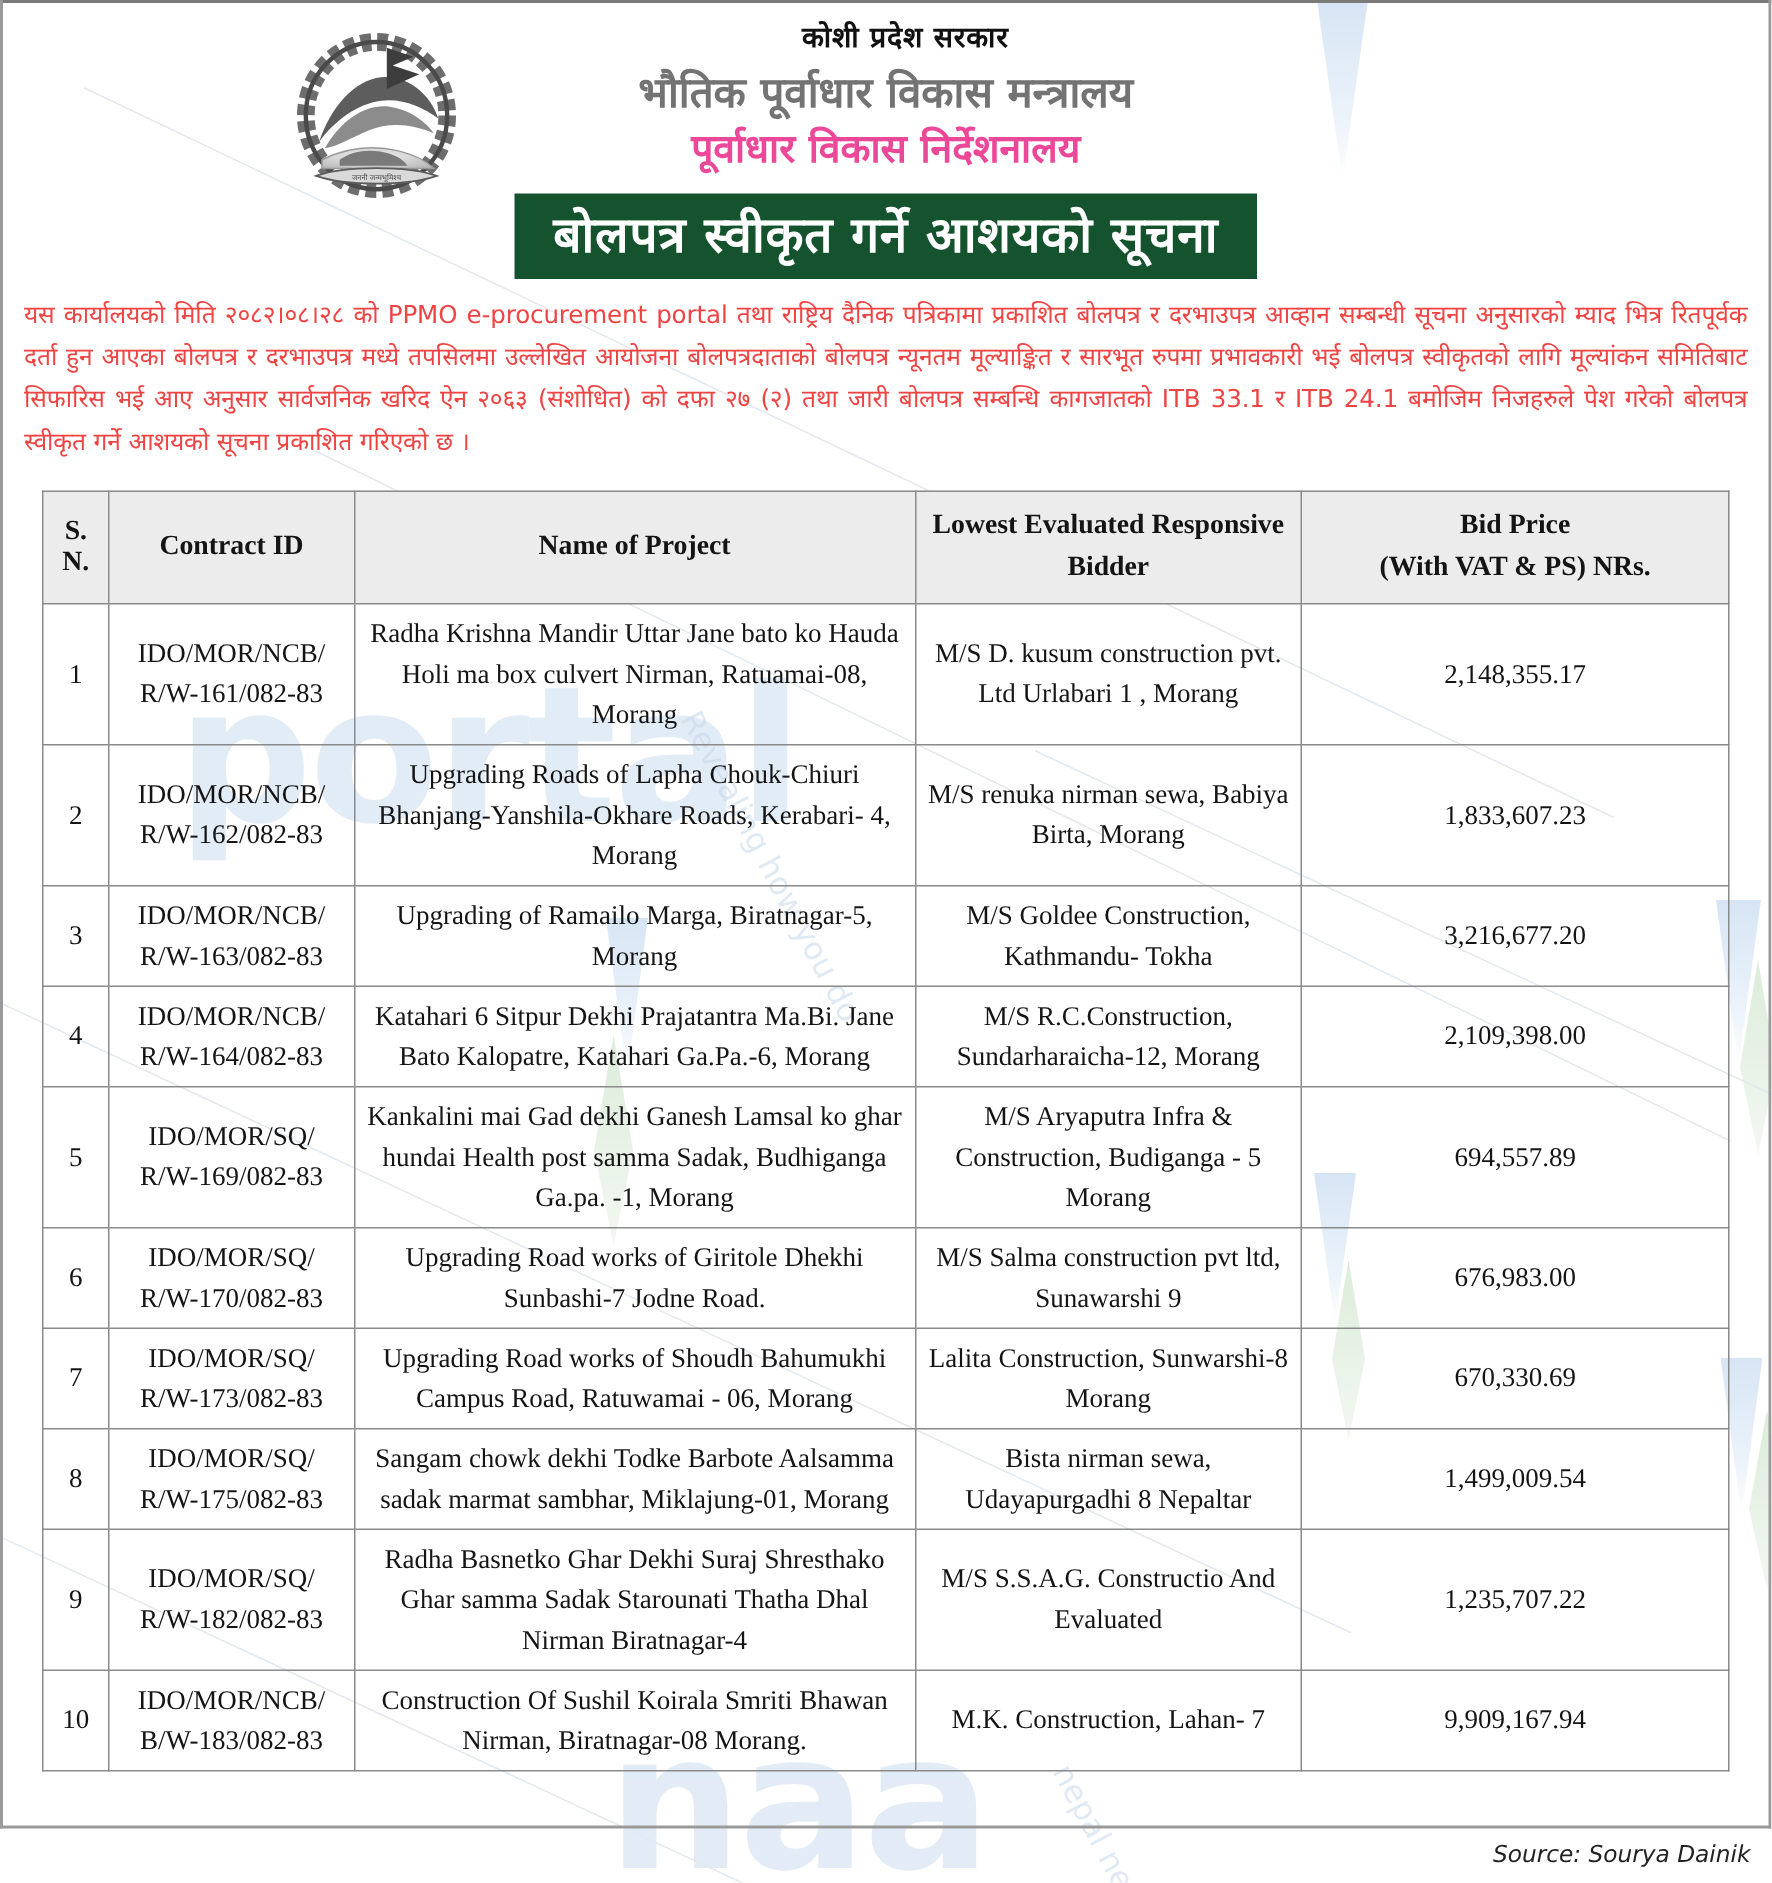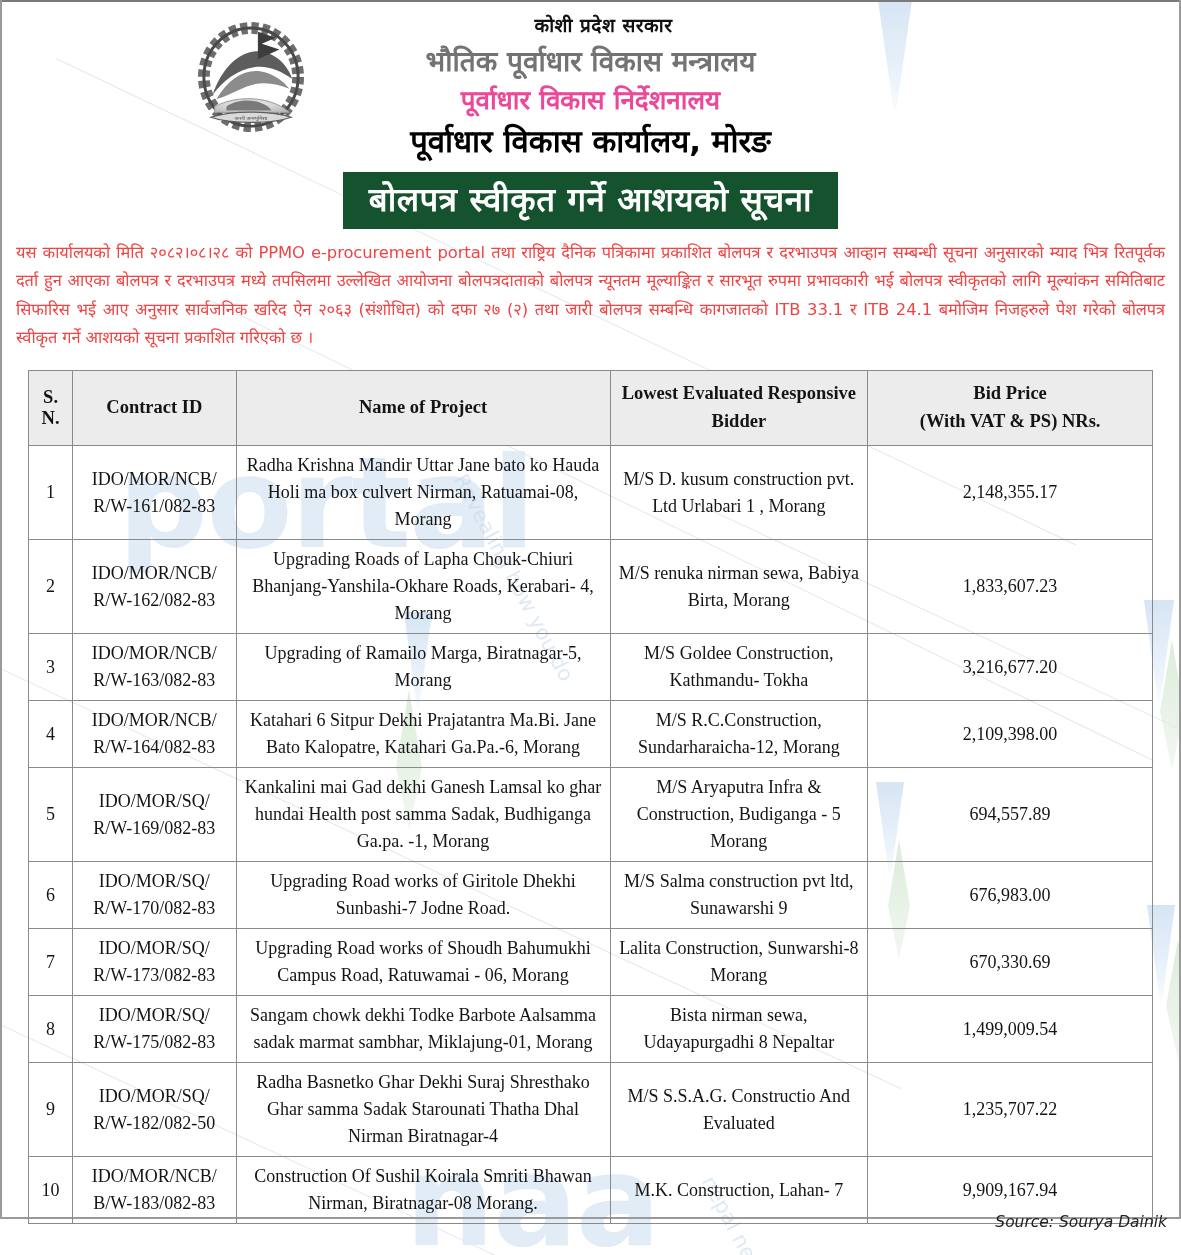--- a/index.html
+++ b/index.html
@@ -198,21 +198,21 @@
   col.c-sn { width: 44px; }
   col.c-cid { width: 163px; }
   col.c-proj { width: 373px; }
   col.c-bidder { width: 257px; }
   col.c-price { width: 284px; }
 
   .h-sn { line-height: 1.15; }
   .source {
     position: absolute;
     right: 14px;
-    bottom: 24px;
+    bottom: 10px;
     font-family: "DejaVu Sans", sans-serif;
     font-style: italic;
     font-size: 15.5px;
     color: #222;
     z-index: 3;
   }
   .footrule {
     position: absolute;
     left: 0; right: 0;
     bottom: 36px;
@@ -289,21 +289,20 @@
 
       <path d="M30 88 C 38 82, 52 80, 64 84 C 70 86, 74 89, 76 92 L30 92 Z" fill="#7a7a7a"></path>
 
       <path d="M14 99 C 34 92, 76 92, 96 99 C 76 106, 34 106, 14 99 Z" fill="#d9d9d9" stroke="#5c5c5c" stroke-width="1.2"></path>
       <text x="55" y="101.5" font-size="5" text-anchor="middle" fill="#4a4a4a" font-family="DejaVu Sans, sans-serif">जननी जन्मभूमिश्च</text>
     </svg>
 
     <div class="gov-line np">कोशी प्रदेश सरकार</div>
     <div class="ministry-line np">भौतिक पूर्वाधार विकास मन्त्रालय</div>
     <div class="directorate-line np">पूर्वाधार विकास निर्देशनालय</div>
-    <div class="office-line np">पूर्वाधार विकास कार्यालय, मोरङ</div>
 
     <div class="banner-wrap">
       <div class="banner">बोलपत्र स्वीकृत गर्ने आशयको सूचना</div>
     </div>
 
   </div>
 
   <p class="para">यस कार्यालयको मिति २०८२।०८।२८ को PPMO e-procurement portal तथा राष्ट्रिय दैनिक पत्रिकामा प्रकाशित बोलपत्र र दरभाउपत्र आव्हान सम्बन्धी सूचना अनुसारको म्याद भित्र रितपूर्वक दर्ता हुन आएका बोलपत्र र दरभाउपत्र मध्ये तपसिलमा उल्लेखित आयोजना बोलपत्रदाताको बोलपत्र न्यूनतम मूल्याङ्कित र सारभूत रुपमा प्रभावकारी भई बोलपत्र स्वीकृतको लागि मूल्यांकन समितिबाट सिफारिस भई आए अनुसार सार्वजनिक खरिद ऐन २०६३ (संशोधित) को दफा २७ (२) तथा जारी बोलपत्र सम्बन्धि कागजातको ITB 33.1 र ITB 24.1 बमोजिम निजहरुले पेश गरेको बोलपत्र स्वीकृत गर्ने आशयको सूचना प्रकाशित गरिएको छ ।</p>
 
   <table class="notice">
@@ -384,21 +383,21 @@
       </tr>
       <tr>
         <td class="sn">8</td>
         <td class="cid">IDO/MOR/SQ/ R/W-175/082-83</td>
         <td class="proj">Sangam chowk dekhi Todke Barbote Aalsamma sadak marmat sambhar, Miklajung-01, Morang</td>
         <td class="bidder">Bista nirman sewa, Udayapurgadhi 8 Nepaltar</td>
         <td class="price">1,499,009.54</td>
       </tr>
       <tr>
         <td class="sn">9</td>
-        <td class="cid">IDO/MOR/SQ/ R/W-182/082-50</td>
+        <td class="cid">IDO/MOR/SQ/ R/W-182/082-83</td>
         <td class="proj">Radha Basnetko Ghar Dekhi Suraj Shresthako Ghar samma Sadak Starounati Thatha Dhal Nirman Biratnagar-4</td>
         <td class="bidder">M/S S.S.A.G. Constructio And Evaluated</td>
         <td class="price">1,235,707.22</td>
       </tr>
       <tr>
         <td class="sn">10</td>
         <td class="cid">IDO/MOR/NCB/ B/W-183/082-83</td>
         <td class="proj">Construction Of Sushil Koirala Smriti Bhawan Nirman, Biratnagar-08 Morang.</td>
         <td class="bidder">M.K. Construction, Lahan- 7</td>
         <td class="price">9,909,167.94</td>

